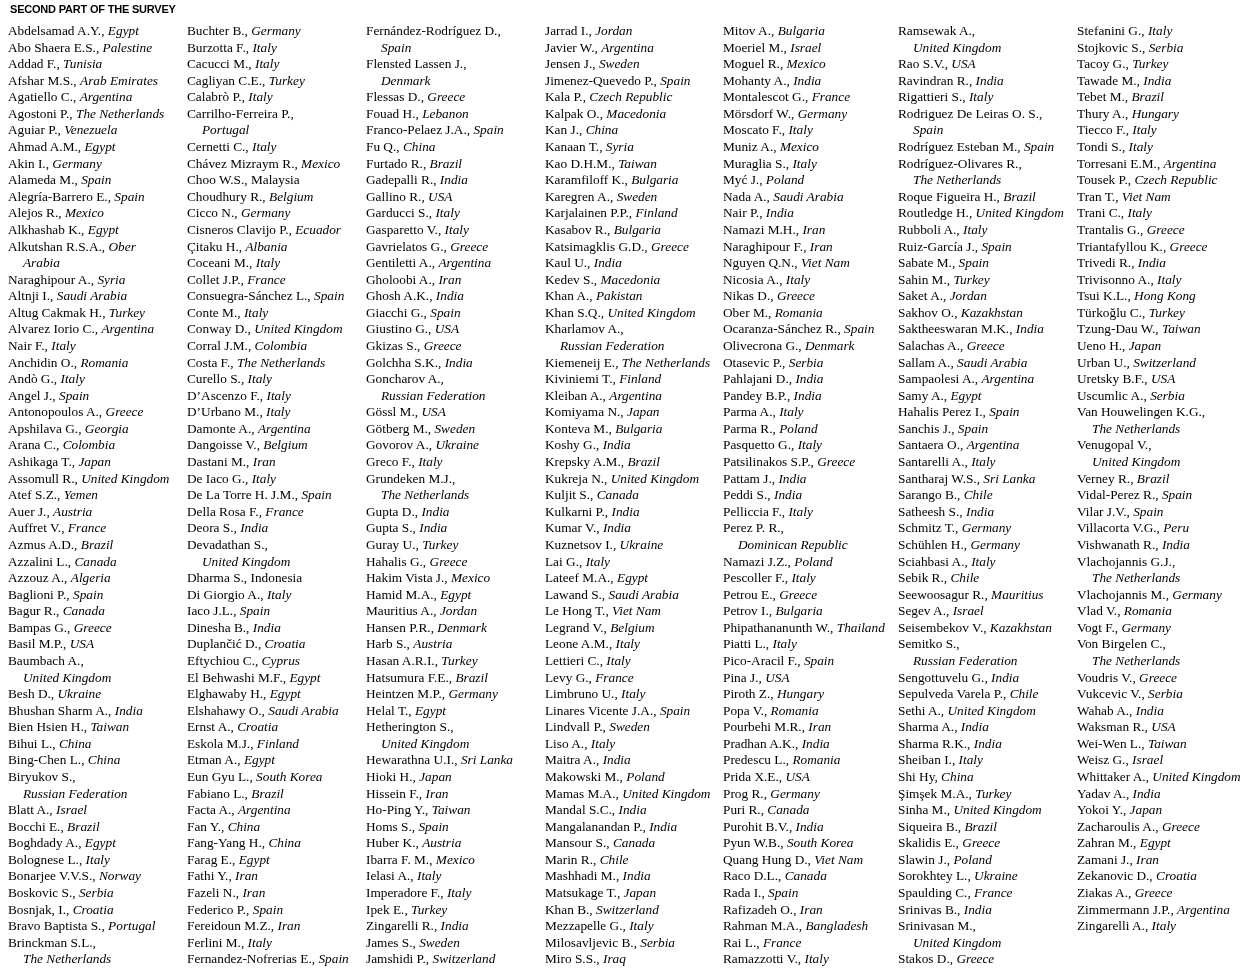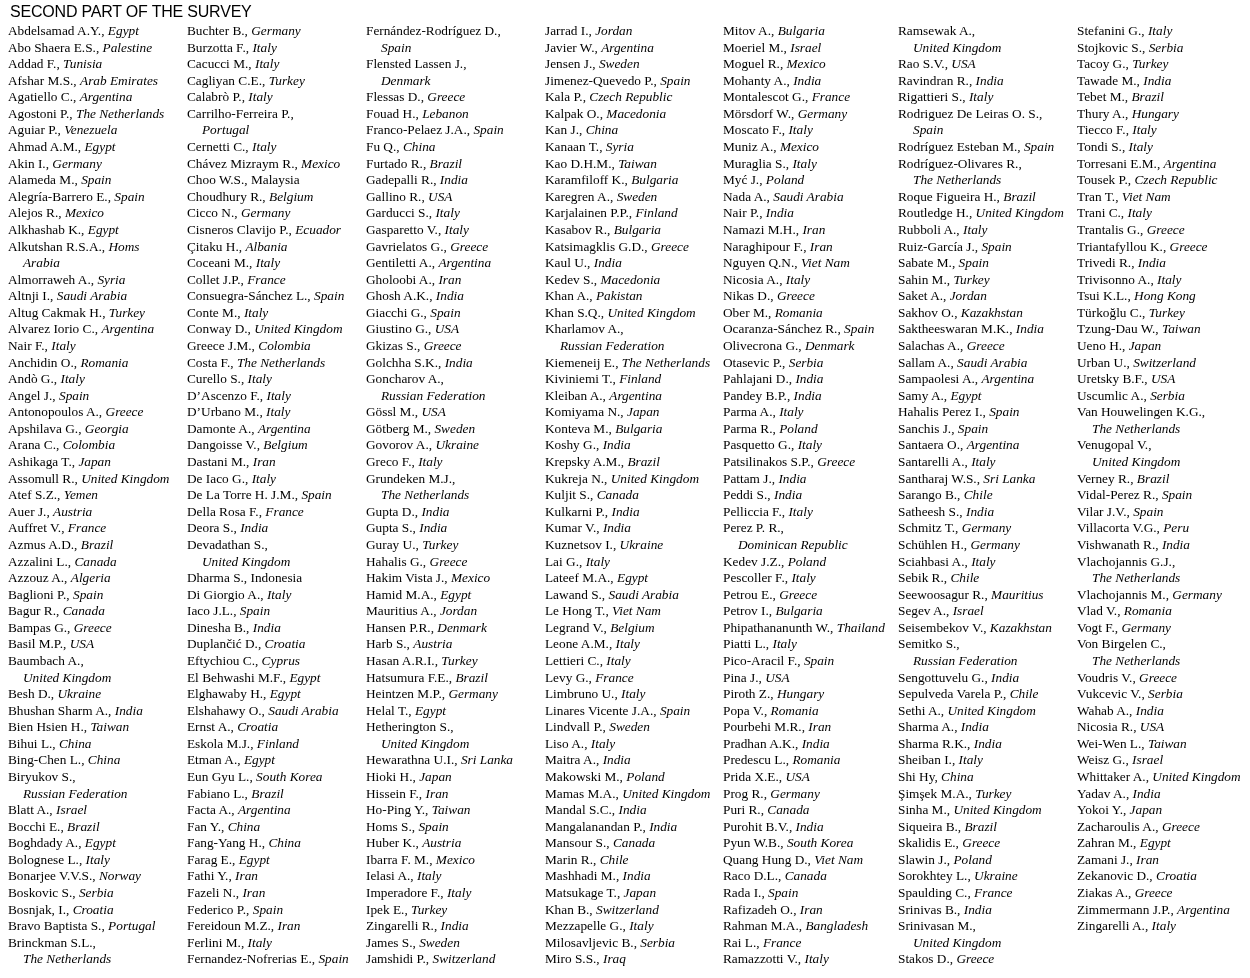--- a/index.html
+++ b/index.html
@@ -1,20 +1,20 @@
 <!DOCTYPE html>
 <html><head>
 <meta charset="utf-8">
 <style>
   html,body{margin:0;padding:0;background:#ffffff;}
   body{width:1250px;height:978px;position:relative;overflow:hidden;
        font-family:"Liberation Serif","DejaVu Serif",serif;color:#000;}
   .page-title{position:absolute;left:10px;top:3px;margin:0;
        font-family:"Liberation Sans","DejaVu Sans",sans-serif;
-       font-weight:400;font-size:16px;letter-spacing:-0.2px;color:#000;}
+       font-weight:700;font-size:11px;letter-spacing:-0.2px;color:#000;}
   .cols{position:absolute;left:8px;top:23px;display:grid;
        grid-template-columns:179px 179px 179px 178px 175px 179px 166px;}
   .col{overflow:visible;}
   .line{font-size:13.3px;line-height:16.58px;white-space:nowrap;}
   .line .it{font-style:italic;}
   .line.ind{padding-left:15px;}
 </style>
 </head>
 <body>
 
@@ -27,23 +27,23 @@
       <div class="line"><span>Afshar M.S.,</span> <span class="it">Arab Emirates</span></div>
       <div class="line"><span>Agatiello C.,</span> <span class="it">Argentina</span></div>
       <div class="line"><span>Agostoni P.,</span> <span class="it">The Netherlands</span></div>
       <div class="line"><span>Aguiar P.,</span> <span class="it">Venezuela</span></div>
       <div class="line"><span>Ahmad A.M.,</span> <span class="it">Egypt</span></div>
       <div class="line"><span>Akin I.,</span> <span class="it">Germany</span></div>
       <div class="line"><span>Alameda M.,</span> <span class="it">Spain</span></div>
       <div class="line"><span>Alegría-Barrero E.,</span> <span class="it">Spain</span></div>
       <div class="line"><span>Alejos R.,</span> <span class="it">Mexico</span></div>
       <div class="line"><span>Alkhashab K.,</span> <span class="it">Egypt</span></div>
-      <div class="line"><span>Alkutshan R.S.A.,</span> <span class="it">Homs</span></div>
+      <div class="line"><span>Alkutshan R.S.A.,</span> <span class="it">Ober</span></div>
       <div class="line ind"><span class="it">Arabia</span></div>
-      <div class="line"><span>Almorraweh A.,</span> <span class="it">Syria</span></div>
+      <div class="line"><span>Naraghipour A.,</span> <span class="it">Syria</span></div>
       <div class="line"><span>Altnji I.,</span> <span class="it">Saudi Arabia</span></div>
       <div class="line"><span>Altug Cakmak H.,</span> <span class="it">Turkey</span></div>
       <div class="line"><span>Alvarez Iorio C.,</span> <span class="it">Argentina</span></div>
       <div class="line"><span>Nair F.,</span> <span class="it">Italy</span></div>
       <div class="line"><span>Anchidin O.,</span> <span class="it">Romania</span></div>
       <div class="line"><span>Andò G.,</span> <span class="it">Italy</span></div>
       <div class="line"><span>Angel J.,</span> <span class="it">Spain</span></div>
       <div class="line"><span>Antonopoulos A.,</span> <span class="it">Greece</span></div>
       <div class="line"><span>Apshilava G.,</span> <span class="it">Georgia</span></div>
       <div class="line"><span>Arana C.,</span> <span class="it">Colombia</span></div>
@@ -92,21 +92,21 @@
       <div class="line"><span>Choo W.S., Malaysia</span></div>
       <div class="line"><span>Choudhury R.,</span> <span class="it">Belgium</span></div>
       <div class="line"><span>Cicco N.,</span> <span class="it">Germany</span></div>
       <div class="line"><span>Cisneros Clavijo P.,</span> <span class="it">Ecuador</span></div>
       <div class="line"><span>Çitaku H.,</span> <span class="it">Albania</span></div>
       <div class="line"><span>Coceani M.,</span> <span class="it">Italy</span></div>
       <div class="line"><span>Collet J.P.,</span> <span class="it">France</span></div>
       <div class="line"><span>Consuegra-Sánchez L.,</span> <span class="it">Spain</span></div>
       <div class="line"><span>Conte M.,</span> <span class="it">Italy</span></div>
       <div class="line"><span>Conway D.,</span> <span class="it">United Kingdom</span></div>
-      <div class="line"><span>Greece J.M.,</span> <span class="it">Colombia</span></div>
+      <div class="line"><span>Corral J.M.,</span> <span class="it">Colombia</span></div>
       <div class="line"><span>Costa F.,</span> <span class="it">The Netherlands</span></div>
       <div class="line"><span>Curello S.,</span> <span class="it">Italy</span></div>
       <div class="line"><span>D’Ascenzo F.,</span> <span class="it">Italy</span></div>
       <div class="line"><span>D’Urbano M.,</span> <span class="it">Italy</span></div>
       <div class="line"><span>Damonte A.,</span> <span class="it">Argentina</span></div>
       <div class="line"><span>Dangoisse V.,</span> <span class="it">Belgium</span></div>
       <div class="line"><span>Dastani M.,</span> <span class="it">Iran</span></div>
       <div class="line"><span>De Iaco G.,</span> <span class="it">Italy</span></div>
       <div class="line"><span>De La Torre H. J.M.,</span> <span class="it">Spain</span></div>
       <div class="line"><span>Della Rosa F.,</span> <span class="it">France</span></div>
@@ -282,21 +282,21 @@
       <div class="line"><span>Pandey B.P.,</span> <span class="it">India</span></div>
       <div class="line"><span>Parma A.,</span> <span class="it">Italy</span></div>
       <div class="line"><span>Parma R.,</span> <span class="it">Poland</span></div>
       <div class="line"><span>Pasquetto G.,</span> <span class="it">Italy</span></div>
       <div class="line"><span>Patsilinakos S.P.,</span> <span class="it">Greece</span></div>
       <div class="line"><span>Pattam J.,</span> <span class="it">India</span></div>
       <div class="line"><span>Peddi S.,</span> <span class="it">India</span></div>
       <div class="line"><span>Pelliccia F.,</span> <span class="it">Italy</span></div>
       <div class="line"><span>Perez P. R.,</span></div>
       <div class="line ind"><span class="it">Dominican Republic</span></div>
-      <div class="line"><span>Kedev J.Z.,</span> <span class="it">Poland</span></div>
+      <div class="line"><span>Namazi J.Z.,</span> <span class="it">Poland</span></div>
       <div class="line"><span>Pescoller F.,</span> <span class="it">Italy</span></div>
       <div class="line"><span>Petrou E.,</span> <span class="it">Greece</span></div>
       <div class="line"><span>Petrov I.,</span> <span class="it">Bulgaria</span></div>
       <div class="line"><span>Phipathananunth W.,</span> <span class="it">Thailand</span></div>
       <div class="line"><span>Piatti L.,</span> <span class="it">Italy</span></div>
       <div class="line"><span>Pico-Aracil F.,</span> <span class="it">Spain</span></div>
       <div class="line"><span>Pina J.,</span> <span class="it">USA</span></div>
       <div class="line"><span>Piroth Z.,</span> <span class="it">Hungary</span></div>
       <div class="line"><span>Popa V.,</span> <span class="it">Romania</span></div>
       <div class="line"><span>Pourbehi M.R.,</span> <span class="it">Iran</span></div>
@@ -410,21 +410,21 @@
       <div class="line"><span>Vlachojannis G.J.,</span></div>
       <div class="line ind"><span class="it">The Netherlands</span></div>
       <div class="line"><span>Vlachojannis M.,</span> <span class="it">Germany</span></div>
       <div class="line"><span>Vlad V.,</span> <span class="it">Romania</span></div>
       <div class="line"><span>Vogt F.,</span> <span class="it">Germany</span></div>
       <div class="line"><span>Von Birgelen C.,</span></div>
       <div class="line ind"><span class="it">The Netherlands</span></div>
       <div class="line"><span>Voudris V.,</span> <span class="it">Greece</span></div>
       <div class="line"><span>Vukcevic V.,</span> <span class="it">Serbia</span></div>
       <div class="line"><span>Wahab A.,</span> <span class="it">India</span></div>
-      <div class="line"><span>Nicosia R.,</span> <span class="it">USA</span></div>
+      <div class="line"><span>Waksman R.,</span> <span class="it">USA</span></div>
       <div class="line"><span>Wei-Wen L.,</span> <span class="it">Taiwan</span></div>
       <div class="line"><span>Weisz G.,</span> <span class="it">Israel</span></div>
       <div class="line"><span>Whittaker A.,</span> <span class="it">United Kingdom</span></div>
       <div class="line"><span>Yadav A.,</span> <span class="it">India</span></div>
       <div class="line"><span>Yokoi Y.,</span> <span class="it">Japan</span></div>
       <div class="line"><span>Zacharoulis A.,</span> <span class="it">Greece</span></div>
       <div class="line"><span>Zahran M.,</span> <span class="it">Egypt</span></div>
       <div class="line"><span>Zamani J.,</span> <span class="it">Iran</span></div>
       <div class="line"><span>Zekanovic D.,</span> <span class="it">Croatia</span></div>
       <div class="line"><span>Ziakas A.,</span> <span class="it">Greece</span></div>

